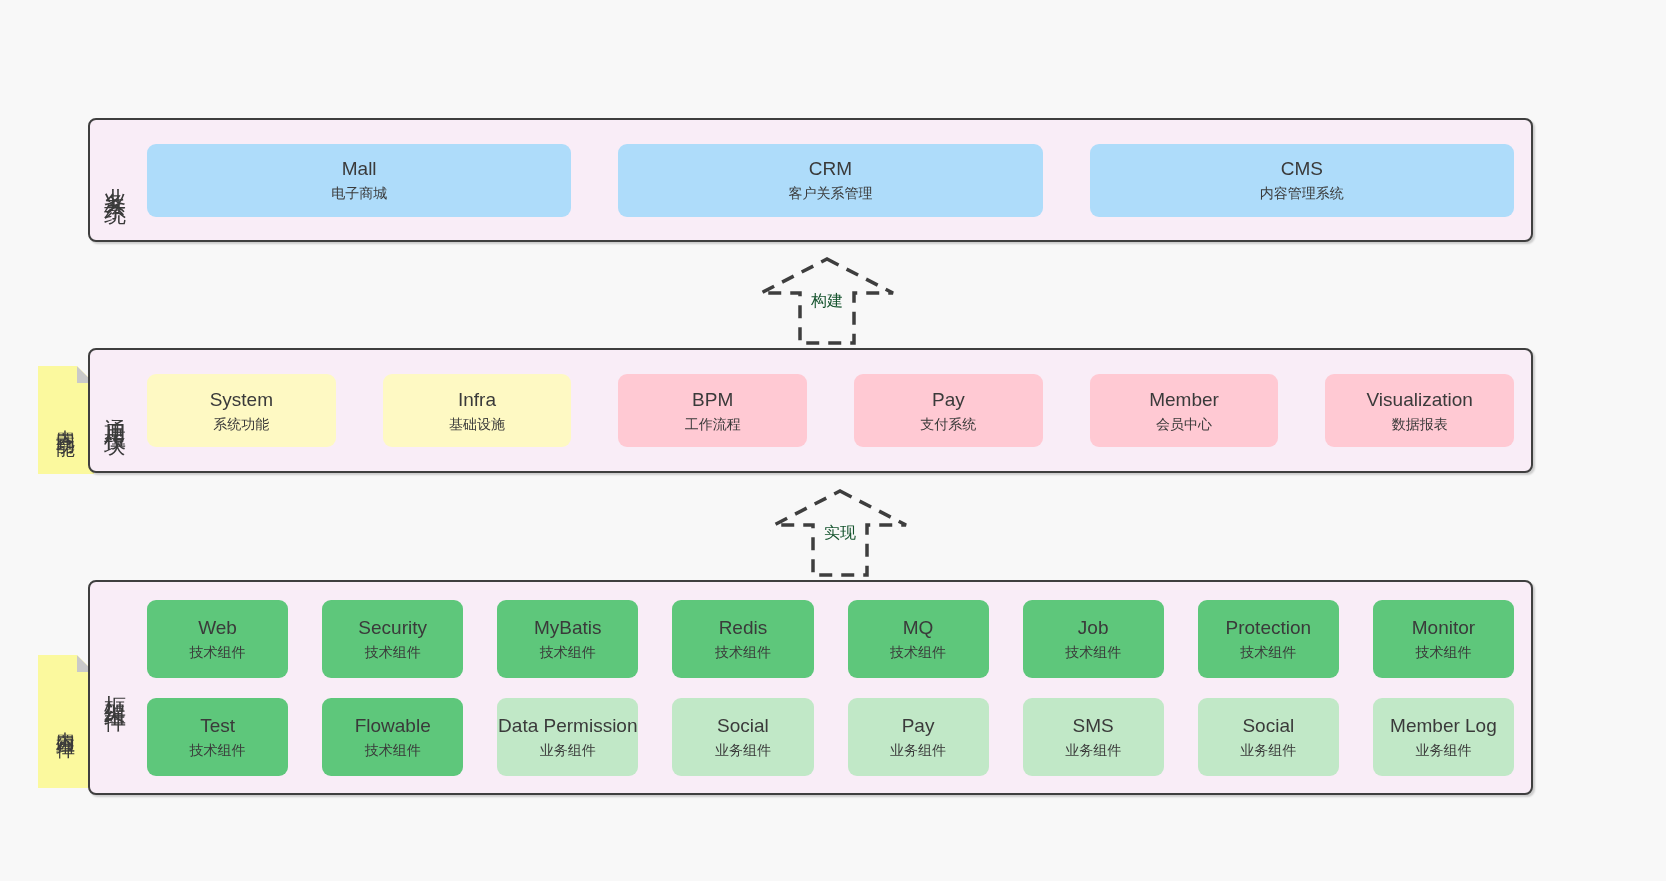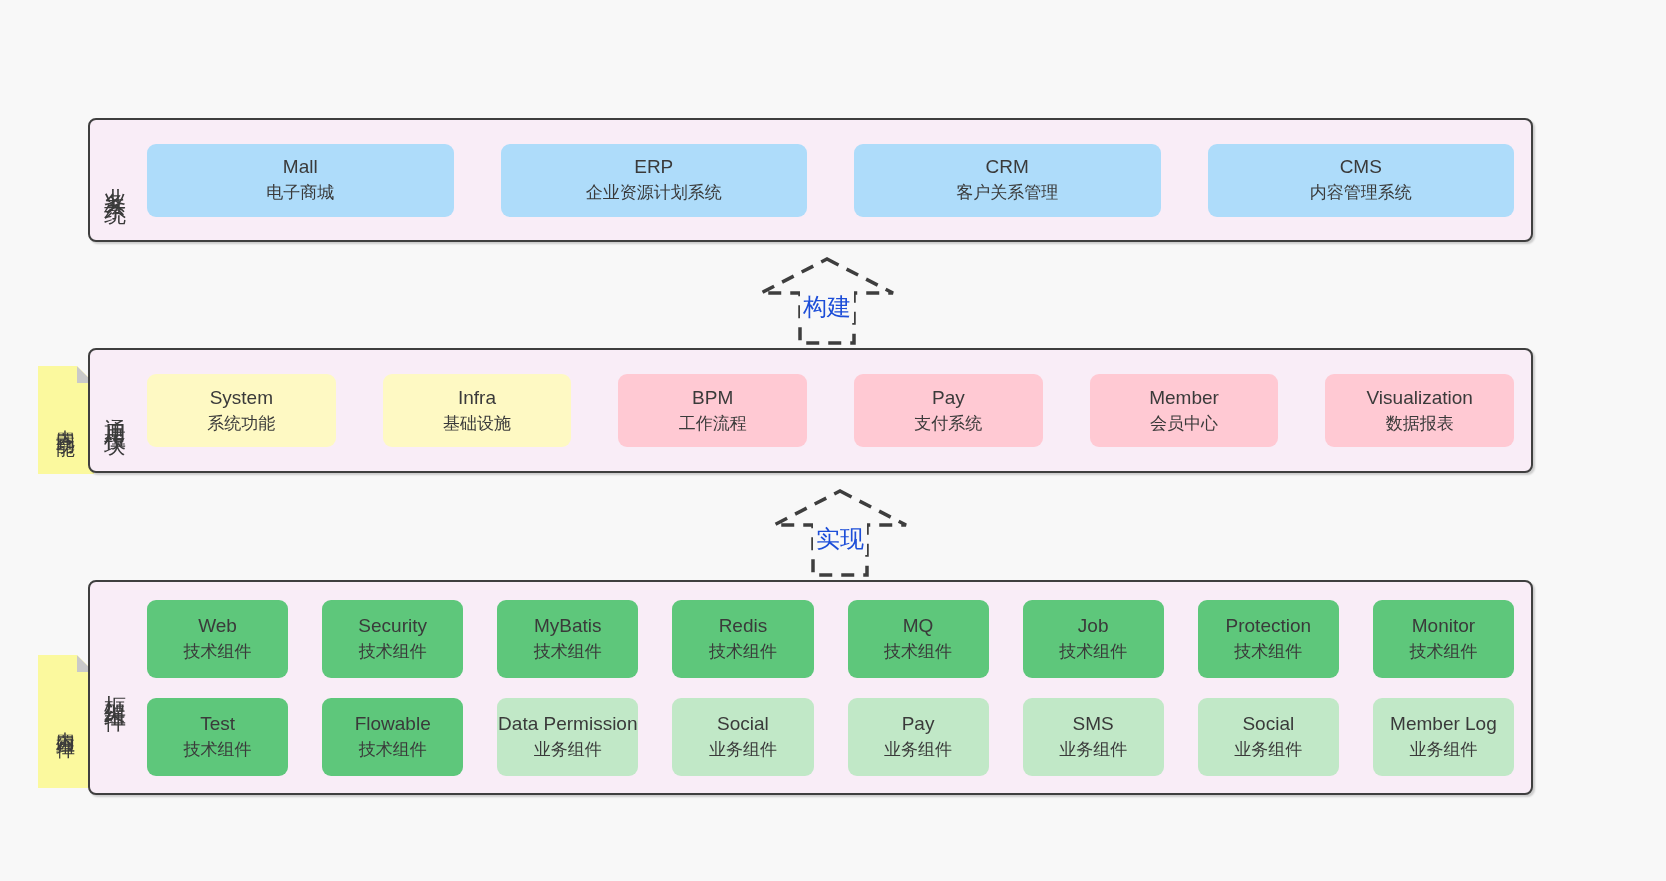--- a/index.html
+++ b/index.html
@@ -31,21 +31,21 @@
     flex:1;display:flex;gap:47px;
     padding:0 17px 0 21px;
   }
   .box{
     border-radius:9px;
     display:flex;flex-direction:column;align-items:center;justify-content:center;
     text-align:center;box-sizing:border-box;
   }
   .boxes .box{flex:1;height:73px;}
   .box .en{font-size:19px;line-height:1.2;}
-  .box .cn{font-size:17px;line-height:1.2;margin-top:4px;}
+  .box .cn{font-size:14px;line-height:1.2;margin-top:4px;}
   .blue{background:#aedcfa;text-align:right;}
   .red{background:#fef9c3;text-align:right;}
   .pink{background:#ffc9d3;}
   .gdark{background:#5ec77b;}
   .glight{background:#c1e8c7;}
   .grid{
     flex:1;display:grid;
     grid-template-columns:repeat(8,1fr);
     gap:20px 34px;
     padding:0 17px 0 21px;
@@ -68,21 +68,21 @@
     font-size:19px;letter-spacing:3px;line-height:1;color:#3a3a3a;
     position:relative;
   }
   .arrow-wrap{position:absolute;width:150px;height:92px;}
   #arrow-build{left:752px;top:255px;}
   #arrow-implement{left:765px;top:487px;}
   .arrow-wrap svg{display:block;}
   .arrow-label{
     position:absolute;left:50%;top:36px;transform:translateX(-50%);
     background:#f8f8f8;padding:0 3px;
-    font-size:24px;color:#1d4ed8;white-space:nowrap;
+    font-size:16px;color:#14532d;white-space:nowrap;
   }
 </style>
 </head>
 <body>
 
 <div class="sticky" id="sticky-modules">
   <div class="fold"></div>
   <div class="txt">内置功能</div>
 </div>
 <div class="sticky" id="sticky-components">
@@ -91,24 +91,20 @@
 </div>
 
 <div class="panel" id="panel-business">
   <div class="vlabel">业务系统</div>
   <div class="boxes">
     <div class="box blue">
       <div class="en">Mall</div>
       <div class="cn">电子商城</div>
     </div>
     <div class="box blue">
-      <div class="en">ERP</div>
-      <div class="cn">企业资源计划系统</div>
-    </div>
-    <div class="box blue">
       <div class="en">CRM</div>
       <div class="cn">客户关系管理</div>
     </div>
     <div class="box blue">
       <div class="en">CMS</div>
       <div class="cn">内容管理系统</div>
     </div>
   </div>
 </div>
 

